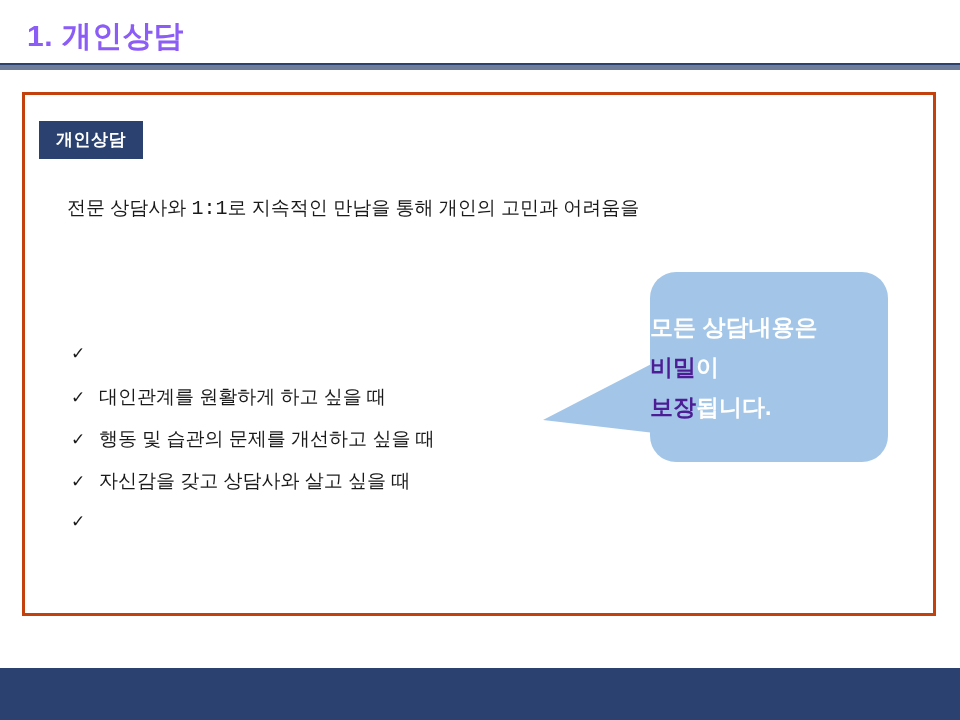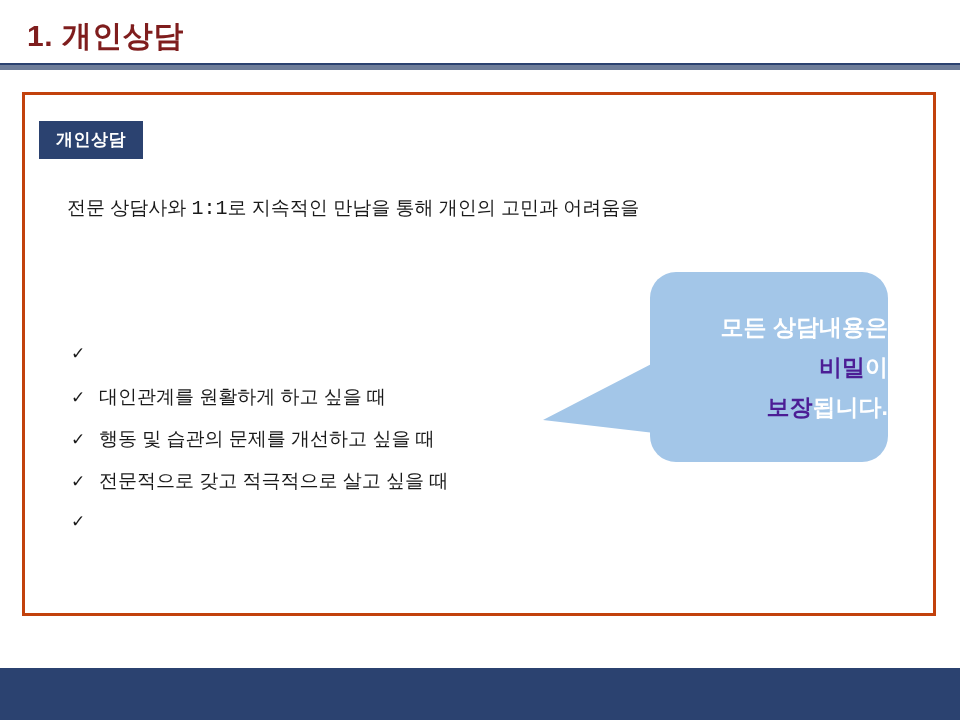--- a/index.html
+++ b/index.html
@@ -15,21 +15,21 @@
     position: relative;
   }
 
   
   .slide-title {
     position: absolute;
     left: 27px;
     top: 18px;
     font-size: 30px;
     font-weight: bold;
-    color: #7f1d1d;
+    color: #8b5cf6;
     letter-spacing: 0.5px;
     white-space: nowrap;
     line-height: 1.2;
   }
 
   
   .title-rule {
     position: absolute;
     left: 0;
     top: 63px;
@@ -132,21 +132,21 @@
   .callout-body {
     position: absolute;
     left: 0;
     top: 0;
     width: 238px;
     height: 190px;
     background: #a3c6e8;
     border-radius: 26px;
     display: flex;
     flex-direction: column;
-    align-items: flex-end;
+    align-items: flex-start;
     justify-content: center;
     box-sizing: border-box;
   }
   .callout-line {
     font-size: 23px;
     font-weight: bold;
     color: #ffffff;
     line-height: 40px;
     white-space: nowrap;
     text-align: center;
@@ -187,21 +187,21 @@
     <li class="check-item">
       <span class="check-mark">✓</span>
       <span class="check-text">대인관계를 원활하게 하고 싶을 때</span>
     </li>
     <li class="check-item">
       <span class="check-mark">✓</span>
       <span class="check-text">행동 및 습관의 문제를 개선하고 싶을 때</span>
     </li>
     <li class="check-item">
       <span class="check-mark">✓</span>
-      <span class="check-text">전문적으로 갖고 적극적으로 살고 싶을 때</span>
+      <span class="check-text">자신감을 갖고 상담사와 살고 싶을 때</span>
     </li>
     <li class="check-item">
       <span class="check-mark">✓</span>
     </li>
   </ul>
 
 </div>
 
 <div class="callout">
   <svg class="callout-tail" viewBox="0 0 120 76" width="120" height="76">

